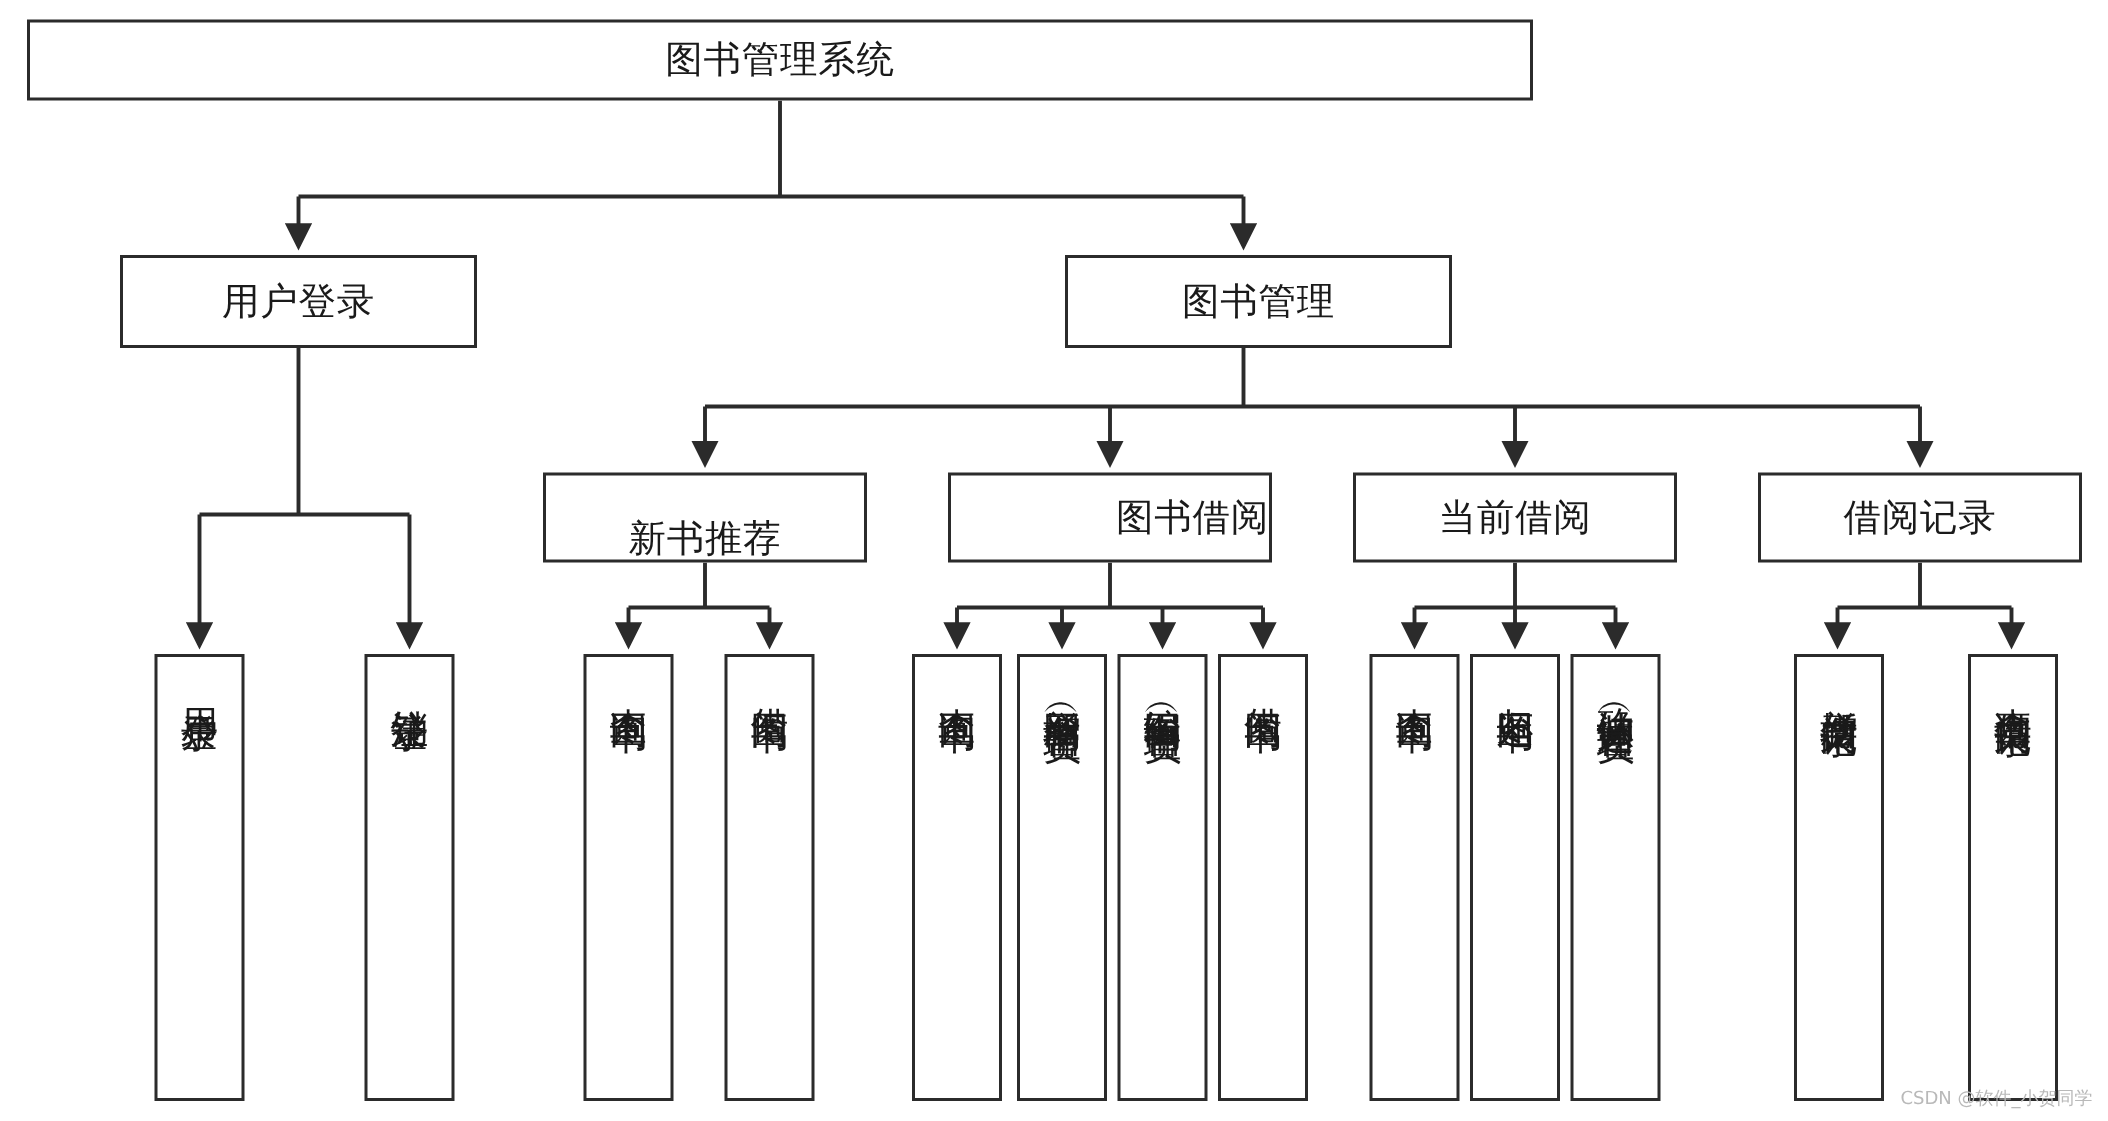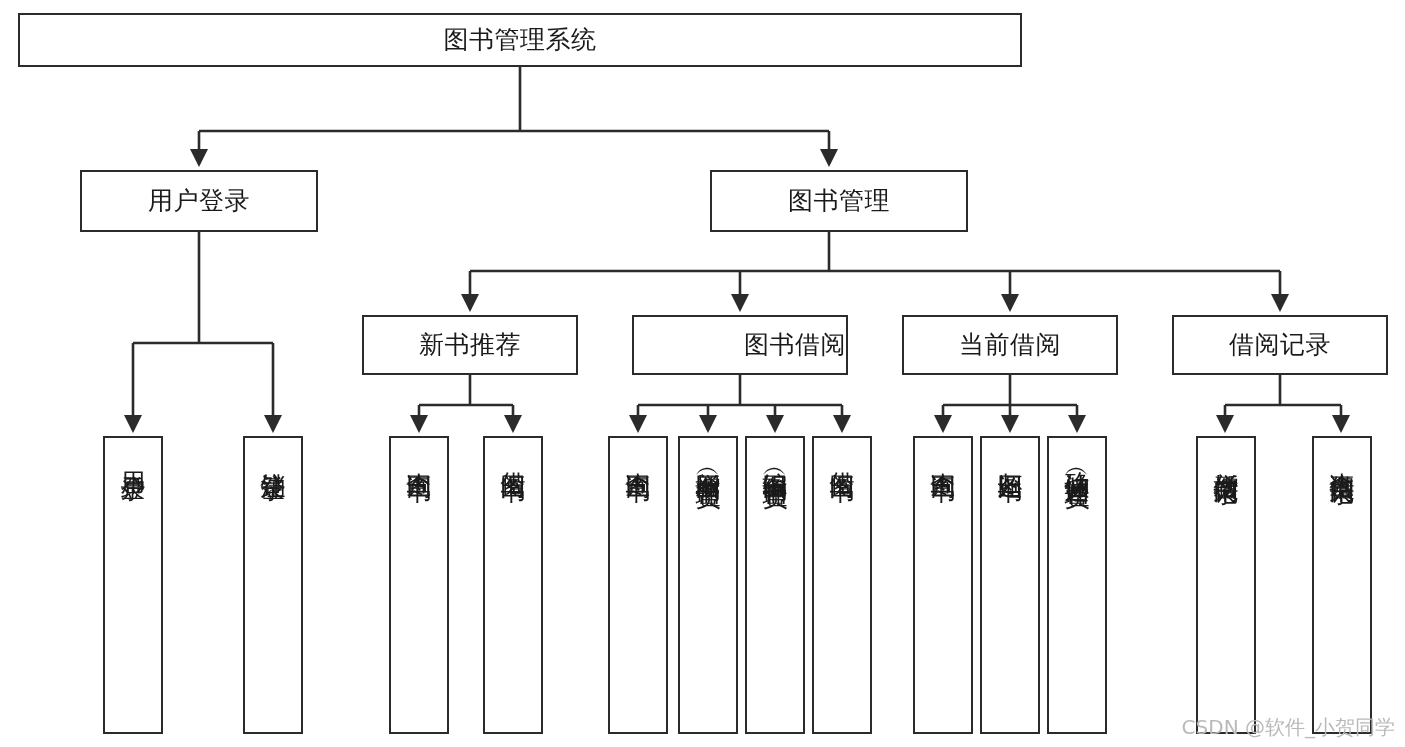--- a/index.html
+++ b/index.html
@@ -56,21 +56,21 @@
     top: 0;
     width: 1405px;
     height: 747px;
     z-index: 1;
     pointer-events: none;
   }
   .watermark {
     position: absolute;
     right: 10px;
     bottom: 6px;
-    font-size: 20px;
+    font-size: 12px;
     color: #b9b9b9;
     z-index: 5;
     white-space: nowrap;
     font-family: "DejaVu Sans", "Liberation Sans", sans-serif;
   }
 </style>
 </head>
 <body>
 
 <div id="canvas">
@@ -129,21 +129,21 @@
     <span class="label">图书管理系统</span>
   </div>
 
   <div class="node horiz" style="left:80px; top:170px; width:238px; height:62px;">
     <span class="label">用户登录</span>
   </div>
   <div class="node horiz" style="left:710px; top:170px; width:258px; height:62px;">
     <span class="label">图书管理</span>
   </div>
 
-  <div class="node horiz" style="left:362px; top:315px; width:216px; height:60px;">
+  <div class="node horiz" style="left:362px; top:315px; width:216px; height:60px;align-items:flex-end;">
     <span class="label">新书推荐</span>
   </div>
   <div class="node horiz" style="left:632px; top:315px; width:216px; height:60px;justify-content:flex-end;">
     <span class="label">图书借阅</span>
   </div>
   <div class="node horiz" style="left:902px; top:315px; width:216px; height:60px;">
     <span class="label">当前借阅</span>
   </div>
   <div class="node horiz" style="left:1172px; top:315px; width:216px; height:60px;">
     <span class="label">借阅记录</span>

